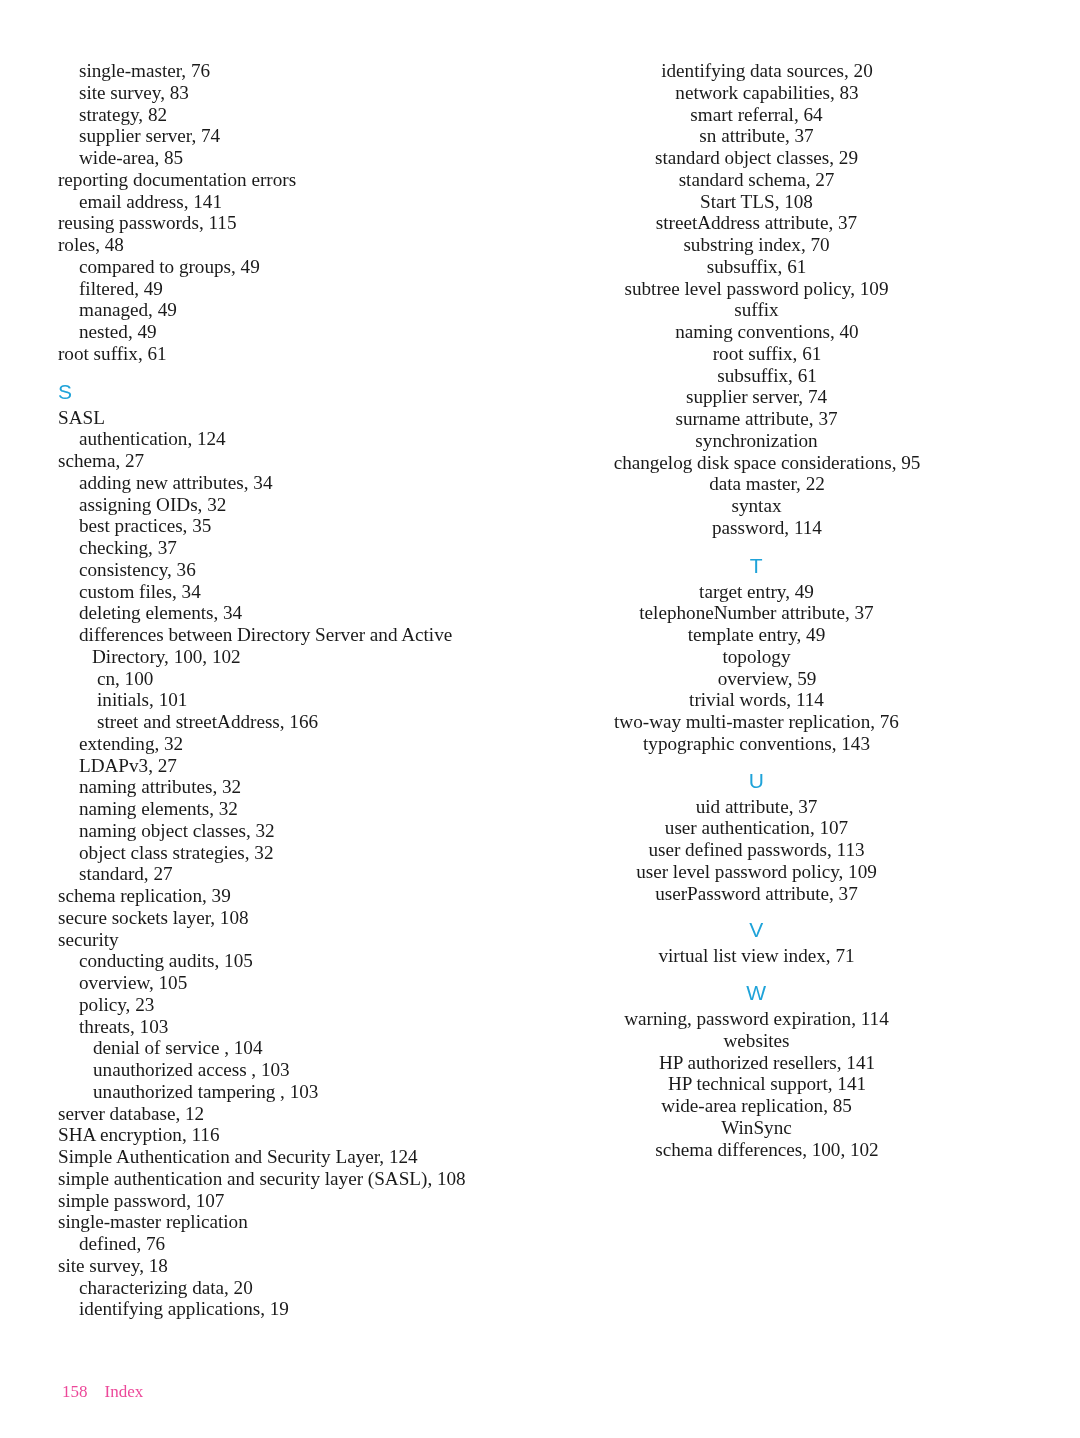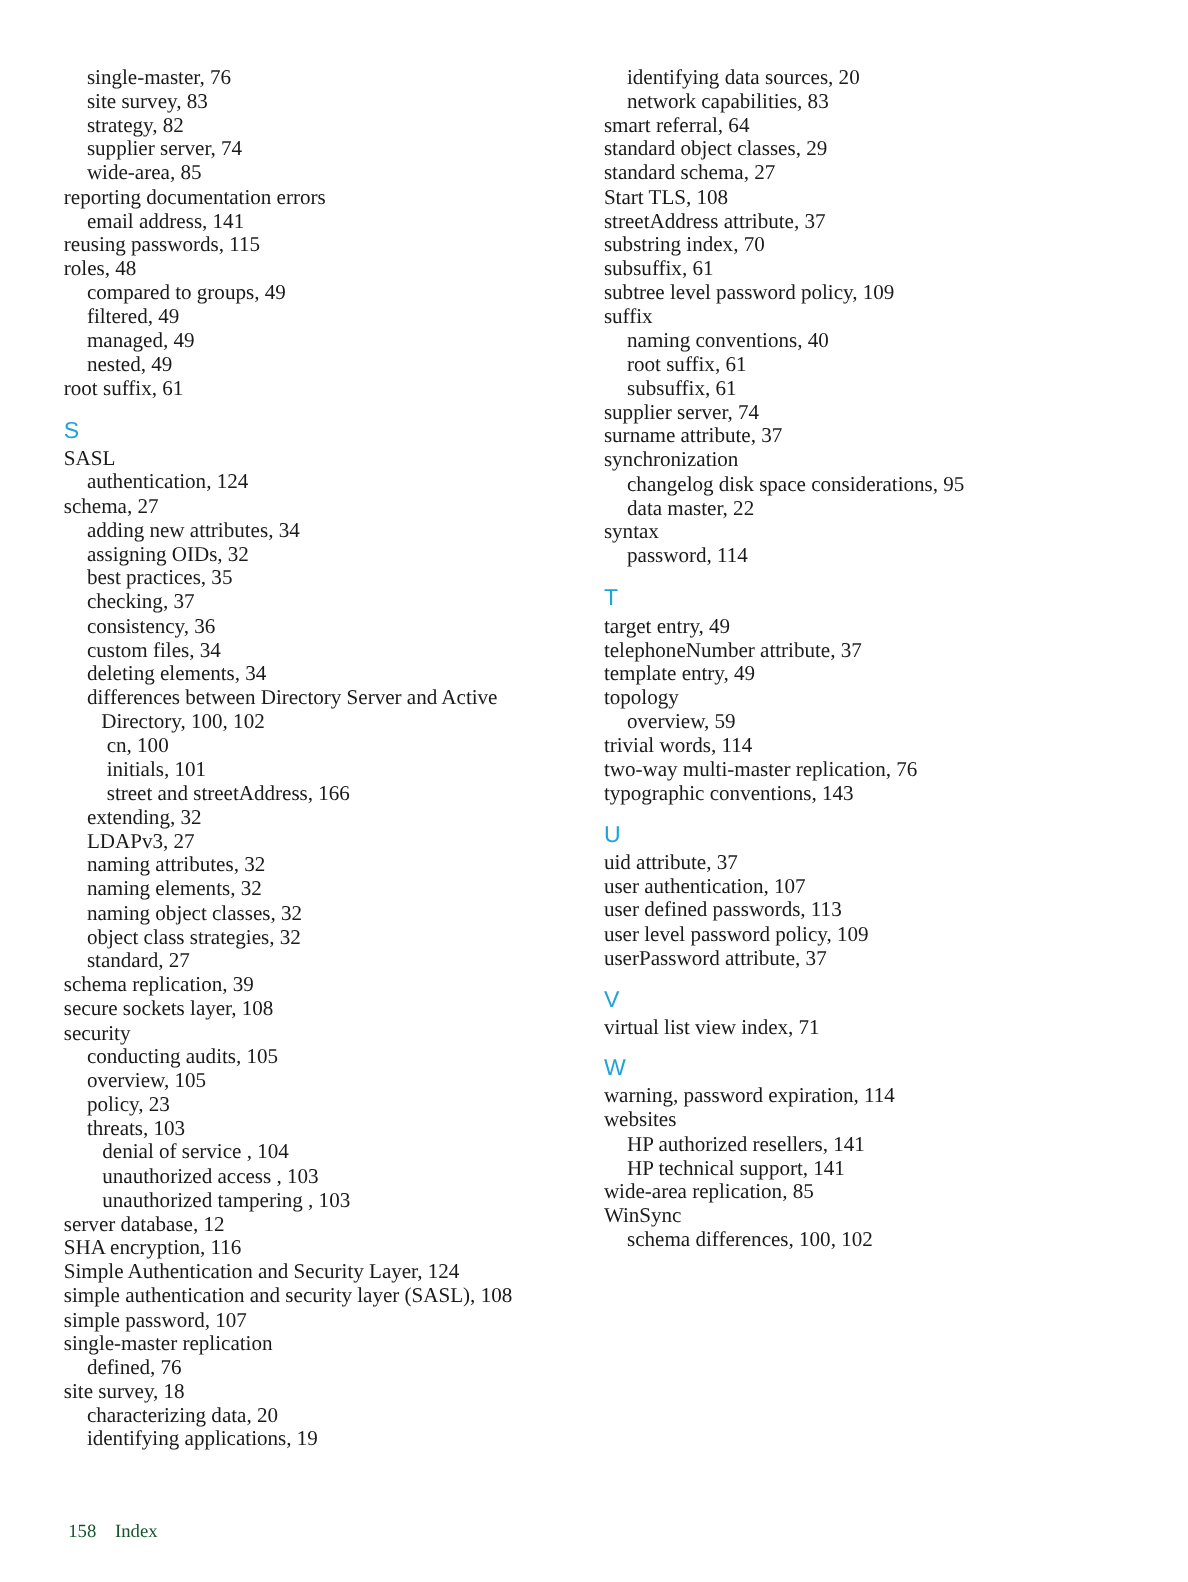--- a/index.html
+++ b/index.html
@@ -31,21 +31,22 @@
     width: 956px;
     display: flex;
     align-items: flex-start;
   }
 
   .column {
     width: 463px;
     flex: 0 0 463px;
   }
   .column.right {
-    margin-left: 28px;
+    margin-left: 4px;
+    text-align: center;
   }
 
   .section-letter {
     font-family: "Liberation Sans", "DejaVu Sans", sans-serif;
     font-size: 21px;
     line-height: 24px;
     color: #1fa3d9;
     font-weight: 400;
     margin-top: 14px;
     margin-bottom: 3px;
@@ -70,21 +71,21 @@
 
   
   .lvl1.wrap { padding-left: 34px; text-indent: -13px; font-family: Liberation Serif, serif; }
 
   .footer {
     position: absolute;
     left: 62px;
     top: 1382px;
     font-size: 17px;
     line-height: 20px;
-    color: #14532d;
+    color: #ec4899;
     white-space: pre;
   }
 </style>
 </head>
 <body>
 
 <div id="page">
 
   <div class="columns">
     <div class="column left">
@@ -142,20 +143,21 @@
         <div class="entry lvl0">single-master replication</div>
         <div class="entry lvl1">defined, 76</div>
         <div class="entry lvl0">site survey, 18</div>
         <div class="entry lvl1">characterizing data, 20</div>
         <div class="entry lvl1">identifying applications, 19</div>
       </div>
     <div class="column right">
         <div class="entry lvl1">identifying data sources, 20</div>
         <div class="entry lvl1">network capabilities, 83</div>
         <div class="entry lvl0">smart referral, 64</div>
+        <div class="entry lvl0">sn attribute, 37</div>
         <div class="entry lvl0">standard object classes, 29</div>
         <div class="entry lvl0">standard schema, 27</div>
         <div class="entry lvl0">Start TLS, 108</div>
         <div class="entry lvl0">streetAddress attribute, 37</div>
         <div class="entry lvl0">substring index, 70</div>
         <div class="entry lvl0">subsuffix, 61</div>
         <div class="entry lvl0">subtree level password policy, 109</div>
         <div class="entry lvl0">suffix</div>
         <div class="entry lvl1">naming conventions, 40</div>
         <div class="entry lvl1">root suffix, 61</div>

